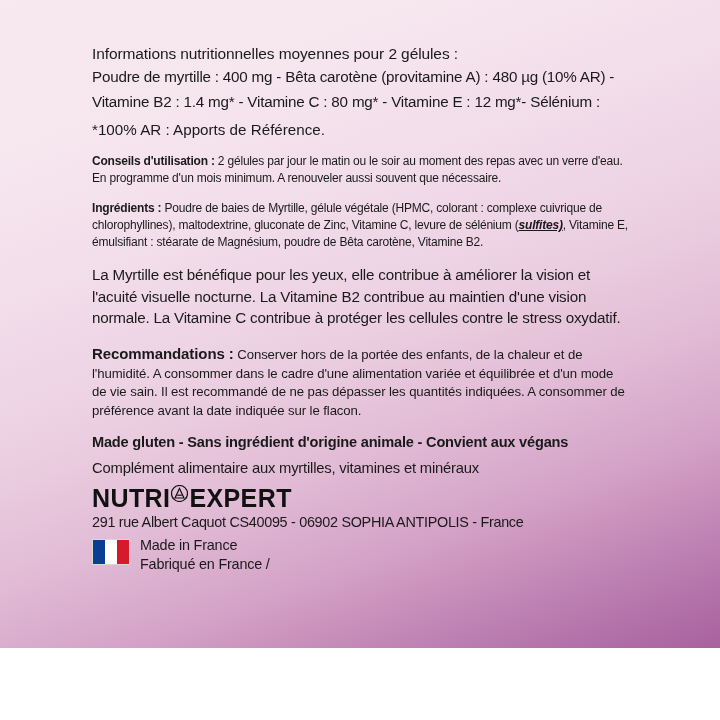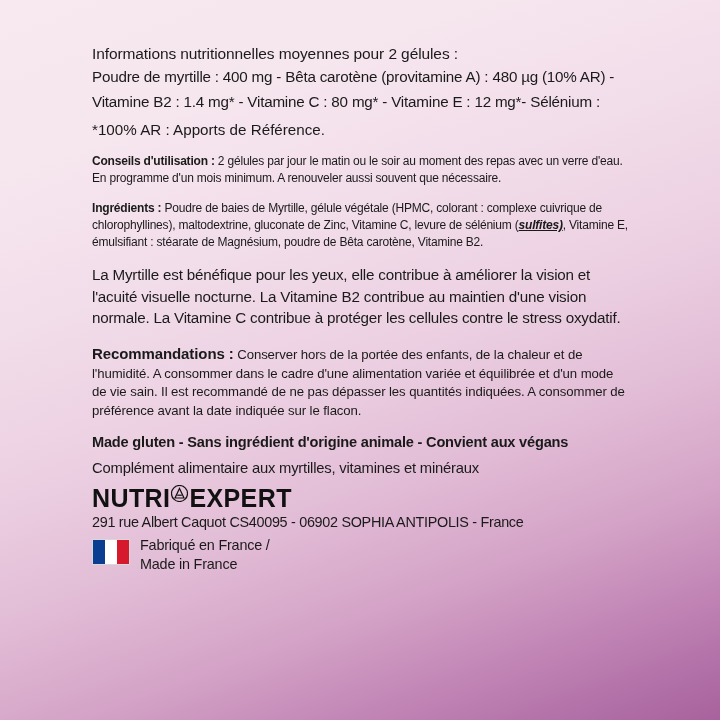--- a/index.html
+++ b/index.html
@@ -9,21 +9,21 @@
   body {
     width: 720px;
     height: 720px;
     font-family: "Liberation Sans", sans-serif;
     background: #ffffff;
     overflow: hidden;
   }
   .label-panel {
     position: relative;
     width: 720px;
-    height: 720px;
+    height: 648px;
     box-sizing: border-box;
     background: linear-gradient(160deg,
         #f7e9ef 0%,
         #f6e6ee 18%,
         #f2ddea 34%,
         #ecd0e2 50%,
         #e2bcd6 64%,
         #d4a3c7 76%,
         #c286b6 86%,
         #b271a8 94%,
@@ -193,19 +193,19 @@
 
     <p class="address-line">291 rue Albert Caquot CS40095 - 06902 SOPHIA ANTIPOLIS - France</p>
 
     <div class="made-row">
       <div class="flag">
         <span class="blue"></span>
           <span class="white"></span>
           <span class="red"></span>
       </div>
       <div class="made-text">
+        <p>Made in France</p>
         <p>Fabriqué en France /</p>
-        <p>Made in France</p>
       </div>
     </div>
 
   </div>
 </div>
 
 </body></html>

